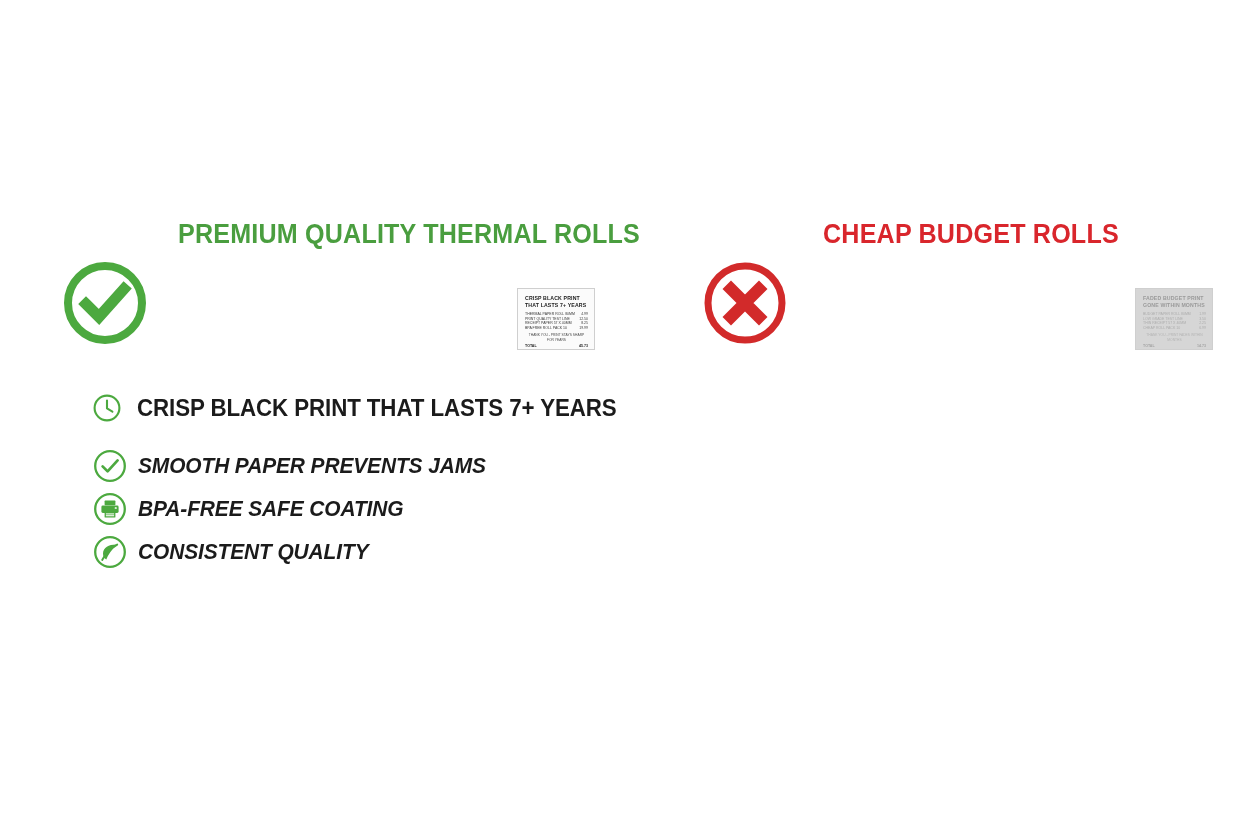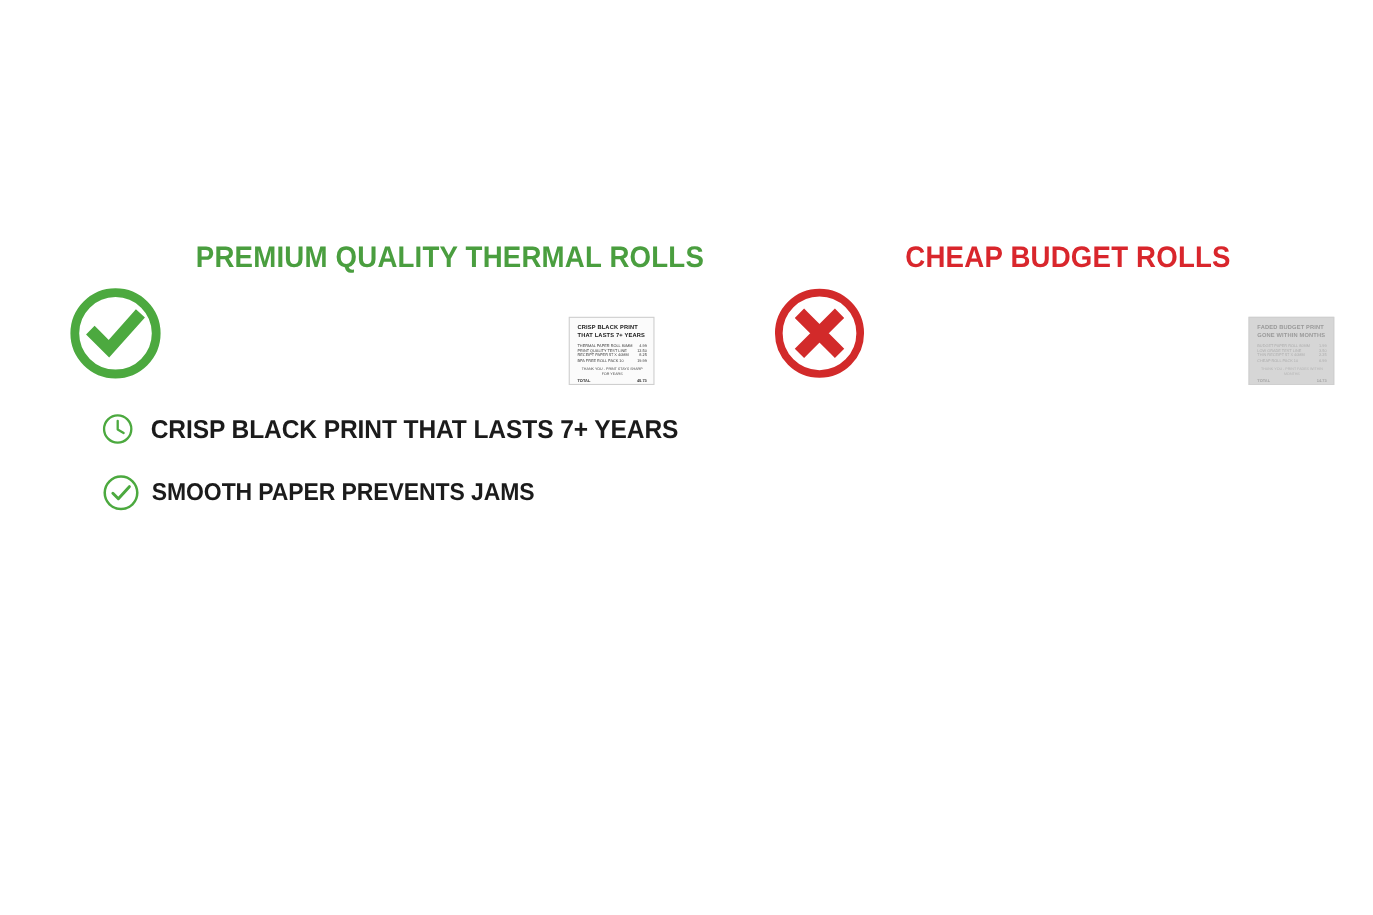--- a/index.html
+++ b/index.html
@@ -46,24 +46,24 @@
   .rc-bad .rc-row{color:#adadad;filter:blur(.55px);}
   .rc-ft{margin-top:3px;font-size:3.3px;line-height:4.4px;text-align:center;}
   .rc-good .rc-ft{color:#4a4a4a;filter:blur(.35px);}
   .rc-bad .rc-ft{color:#b4b4b4;filter:blur(.6px);}
   .rc-tot{display:flex;justify-content:space-between;font-size:3.6px;
           margin-top:2px;font-weight:700;}
   .rc-good .rc-tot{color:#2b2b2b;filter:blur(.3px);}
   .rc-bad .rc-tot{color:#a5a5a5;filter:blur(.55px);}
 
   
-  .list{position:absolute;left:92px;top:371px;}
+  .list{position:absolute;left:92px;top:389px;}
   .row{display:flex;align-items:center;height:38px;margin-bottom:20px;}
   .row.gap{margin-bottom:20px;}
-  .row.tight{margin-bottom:5px;height:38px;}
+  .row.tight{margin-bottom:5px;height:38px;font-style:italic;}
   .row .ic{width:36px;height:36px;flex:0 0 36px;margin-right:10px;}
   .row .ic svg{display:block;width:36px;height:36px;}
   .row .tx{
     font-size:22px;font-weight:700;color:#1b1b1b;
     text-transform:uppercase;white-space:nowrap;letter-spacing:-.1px;
     transform:scaleX(.95);transform-origin:left center;
   }
   .row.first .ic{width:30px;height:30px;flex:0 0 30px;margin-right:15px;}
   .row.first .ic svg{width:30px;height:30px;}
   .row.first .tx{font-size:23.5px;}
@@ -130,21 +130,50 @@
         <span class="ic">
           <svg viewBox="0 0 36 36" aria-hidden="true">
             <circle cx="18" cy="18" r="14.8" fill="none" stroke="#4CA93F" stroke-width="2.3"></circle>
             <path d="M10.6 18.4 L15.6 23.4 L25.6 12.4" fill="none" stroke="#4CA93F" stroke-width="2.7" stroke-linecap="round" stroke-linejoin="round"></path>
           </svg>
         </span>
         <span class="tx">SMOOTH PAPER PREVENTS JAMS</span>
       </div>
 
 
-
+      <div class="row tight">
+        <span class="ic">
+          <svg viewBox="0 0 36 36" aria-hidden="true">
+            <circle cx="18" cy="18" r="14.8" fill="none" stroke="#4CA93F" stroke-width="2.3"></circle>
+            <g fill="#4CA93F">
+              <rect x="12.6" y="9.6" width="10.8" height="4.6" rx="0.6"></rect>
+              <rect x="9.4" y="14.6" width="17.2" height="7.4" rx="1.4"></rect>
+              <rect x="12.6" y="21.2" width="10.8" height="5.4" rx="0.6"></rect>
+            </g>
+            <g fill="#ffffff">
+              <rect x="13.9" y="22.4" width="8.2" height="1.05"></rect>
+              <rect x="13.9" y="24.2" width="8.2" height="1.05"></rect>
+              <rect x="22.7" y="16.2" width="2.1" height="1.6" rx="0.5"></rect>
+            </g>
+          </svg>
+        </span>
+        <span class="tx">BPA-FREE SAFE COATING</span>
+      </div>
+
+      <div class="row tight">
+        <span class="ic">
+          <svg viewBox="0 0 36 36" aria-hidden="true">
+            <circle cx="18" cy="18" r="14.8" fill="none" stroke="#4CA93F" stroke-width="2.3"></circle>
+            <path d="M25.2 10.6 C17.4 10.2 11.4 13.4 11.0 19.3 c-.2 3.0 1.4 5.3 3.3 6.1
+                     C15.9 21.3 19.6 15.6 25.2 10.6 Z" fill="#4CA93F"></path>
+            <path d="M10.2 26.0 C13.2 20.0 18.4 14.6 25.2 10.6" fill="none" stroke="#4CA93F" stroke-width="1.9" stroke-linecap="round"></path>
+          </svg>
+        </span>
+        <span class="tx">CONSISTENT QUALITY</span>
+      </div>
 
     </div>
   </div>
 
   <div class="col col-right">
 
     <div class="heading red">CHEAP BUDGET ROLLS</div>
 
     <div class="badge badge-right">
       <svg viewBox="0 0 86 86" aria-hidden="true">

